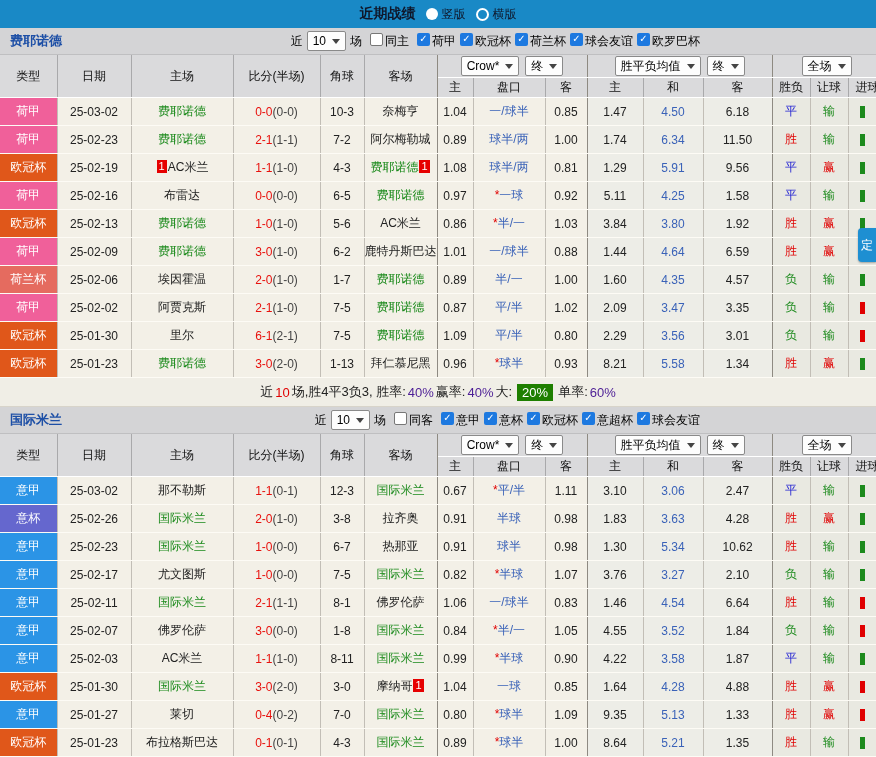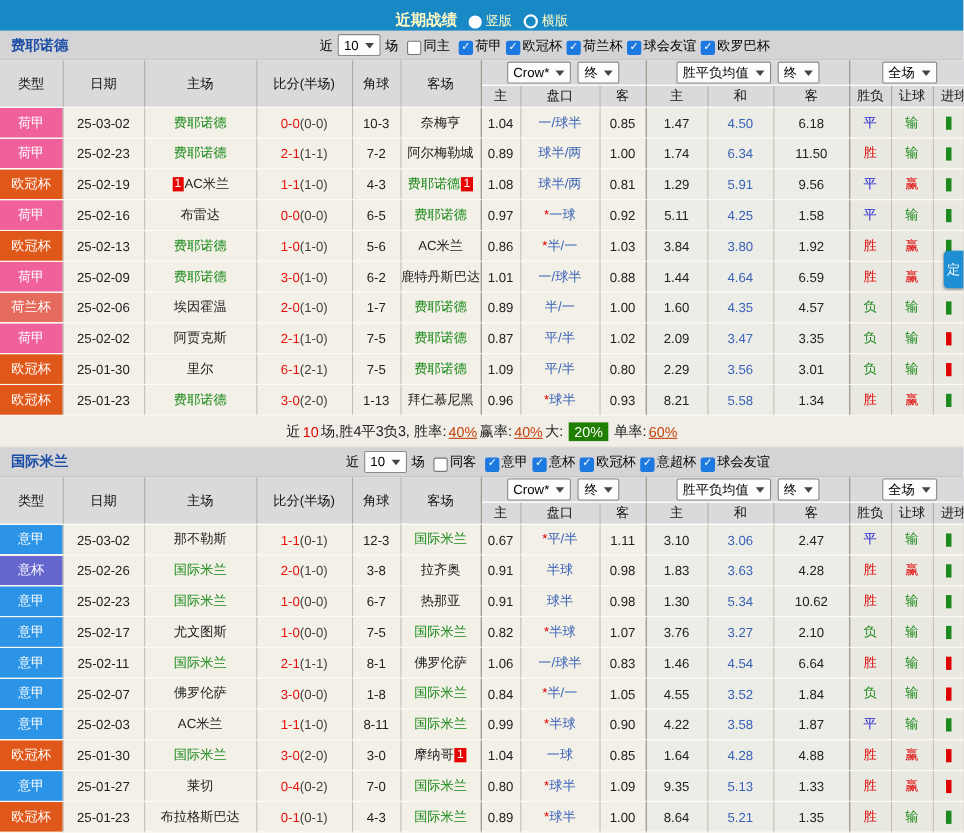--- a/index.html
+++ b/index.html
@@ -1,34 +1,34 @@
 <!DOCTYPE html>
 <html><head>
 <meta charset="utf-8">
 <style>
   html,body{margin:0;padding:0;}
   body{font-family:"Liberation Sans","DejaVu Sans",sans-serif;font-size:12px;color:#222;}
   .page{position:relative;width:876px;height:757px;overflow:hidden;background:#F2EFE6;}
 
   
-  .topbar{height:28px;background:#1989C6;display:flex;align-items:flex-end;justify-content:center;gap:10px;color:#fef9c3;}
+  .topbar{height:28px;background:#1989C6;display:flex;align-items:center;justify-content:center;gap:10px;color:#0f172a;}
   .topbar .title{font-weight:bold;font-size:14px;}
   .radio-opt{display:inline-flex;align-items:center;gap:4px;font-size:12px;cursor:default;}
   .radio{display:inline-block;border-radius:50%;}
   .radio.on{width:12px;height:12px;background:#fff;}
   .radio.off{width:9px;height:9px;border:2px solid #fff;background:transparent;}
 
   
   .sec-head{height:27px;background:#D4D4D6;display:flex;align-items:center;padding:0 0 0 10px;border-bottom:1px solid #BFBFC1;box-sizing:border-box;}
   .team-name{color:#1D4FA6;font-weight:bold;font-size:13px;}
   .filters{margin-left:auto;margin-right:176px;display:flex;align-items:center;gap:4px;white-space:nowrap;color:#000;}
   .cb{display:inline-flex;width:13px;height:13px;border-radius:2px;align-items:center;justify-content:center;font-size:10px;line-height:1;box-sizing:border-box;margin-right:2px;}
   .cb.checked{background:#1D79E0;color:#fff;}
   .cb.un{background:#fff;border:1px solid #777;color:transparent;}
-  .flt-item{display:inline-flex;align-items:flex-end;margin-left:4px;cursor:default;}
+  .flt-item{display:inline-flex;align-items:flex-start;margin-left:4px;cursor:default;}
 
   
   .sel{display:inline-flex;align-items:center;gap:6px;border:1px solid #8A8A8A;background:#FDFDFD;border-radius:2px;padding:0 5px;height:18px;font-size:12px;color:#000;cursor:default;}
   .arr{width:0;height:0;border-left:4px solid transparent;border-right:4px solid transparent;border-top:5px solid #444;}
 
   
   table.grid{width:876px;table-layout:fixed;border-collapse:collapse;background:#F3F0E7;}
   .grid th,.grid td{overflow:hidden;white-space:nowrap;text-align:center;font-weight:normal;padding:0;}
   .grid thead th{background:#DADADC;border-right:1px solid #A9A9AB;border-bottom:1px solid #FFF;color:#111;}
   .grid thead tr.h-top th{height:22px;}
@@ -47,21 +47,21 @@
   .half{color:#444;}
   .hc{color:#3A62B8;}
   .star{color:#E00000;}
   .d-blue{color:#3A62B8;}
   .rb{display:inline-block;background:#E60000;color:#fff;font-size:11px;line-height:13px;padding:0 2px;margin:0 1px;vertical-align:1px;}
   .edge-sliver{display:inline-block;width:5px;height:12px;vertical-align:middle;}
 
   
   .summary-row{height:28px;background:#F0EEE6;border-bottom:1px solid #D8D4CA;display:flex;align-items:center;justify-content:center;gap:2px;font-size:13px;color:#222;}
   .sum-r{color:#E00000;}
-  .sum-b{color:#c2410c;text-decoration:underline;}
+  .sum-b{color:#4c1d95;}
   .big-badge{display:inline-block;background:#1E7F00;color:#fff;padding:1px 5px;margin:0 3px;}
 
   
   .side-tab{position:absolute;right:0;top:228px;width:18px;height:34px;background:#1E8FD2;color:#fff;border-radius:4px 0 0 4px;display:flex;align-items:center;justify-content:center;font-size:12px;box-shadow:0 1px 2px rgba(0,0,0,.3);cursor:pointer;}
 </style>
 </head>
 <body>
 
 <div class="page">
 

